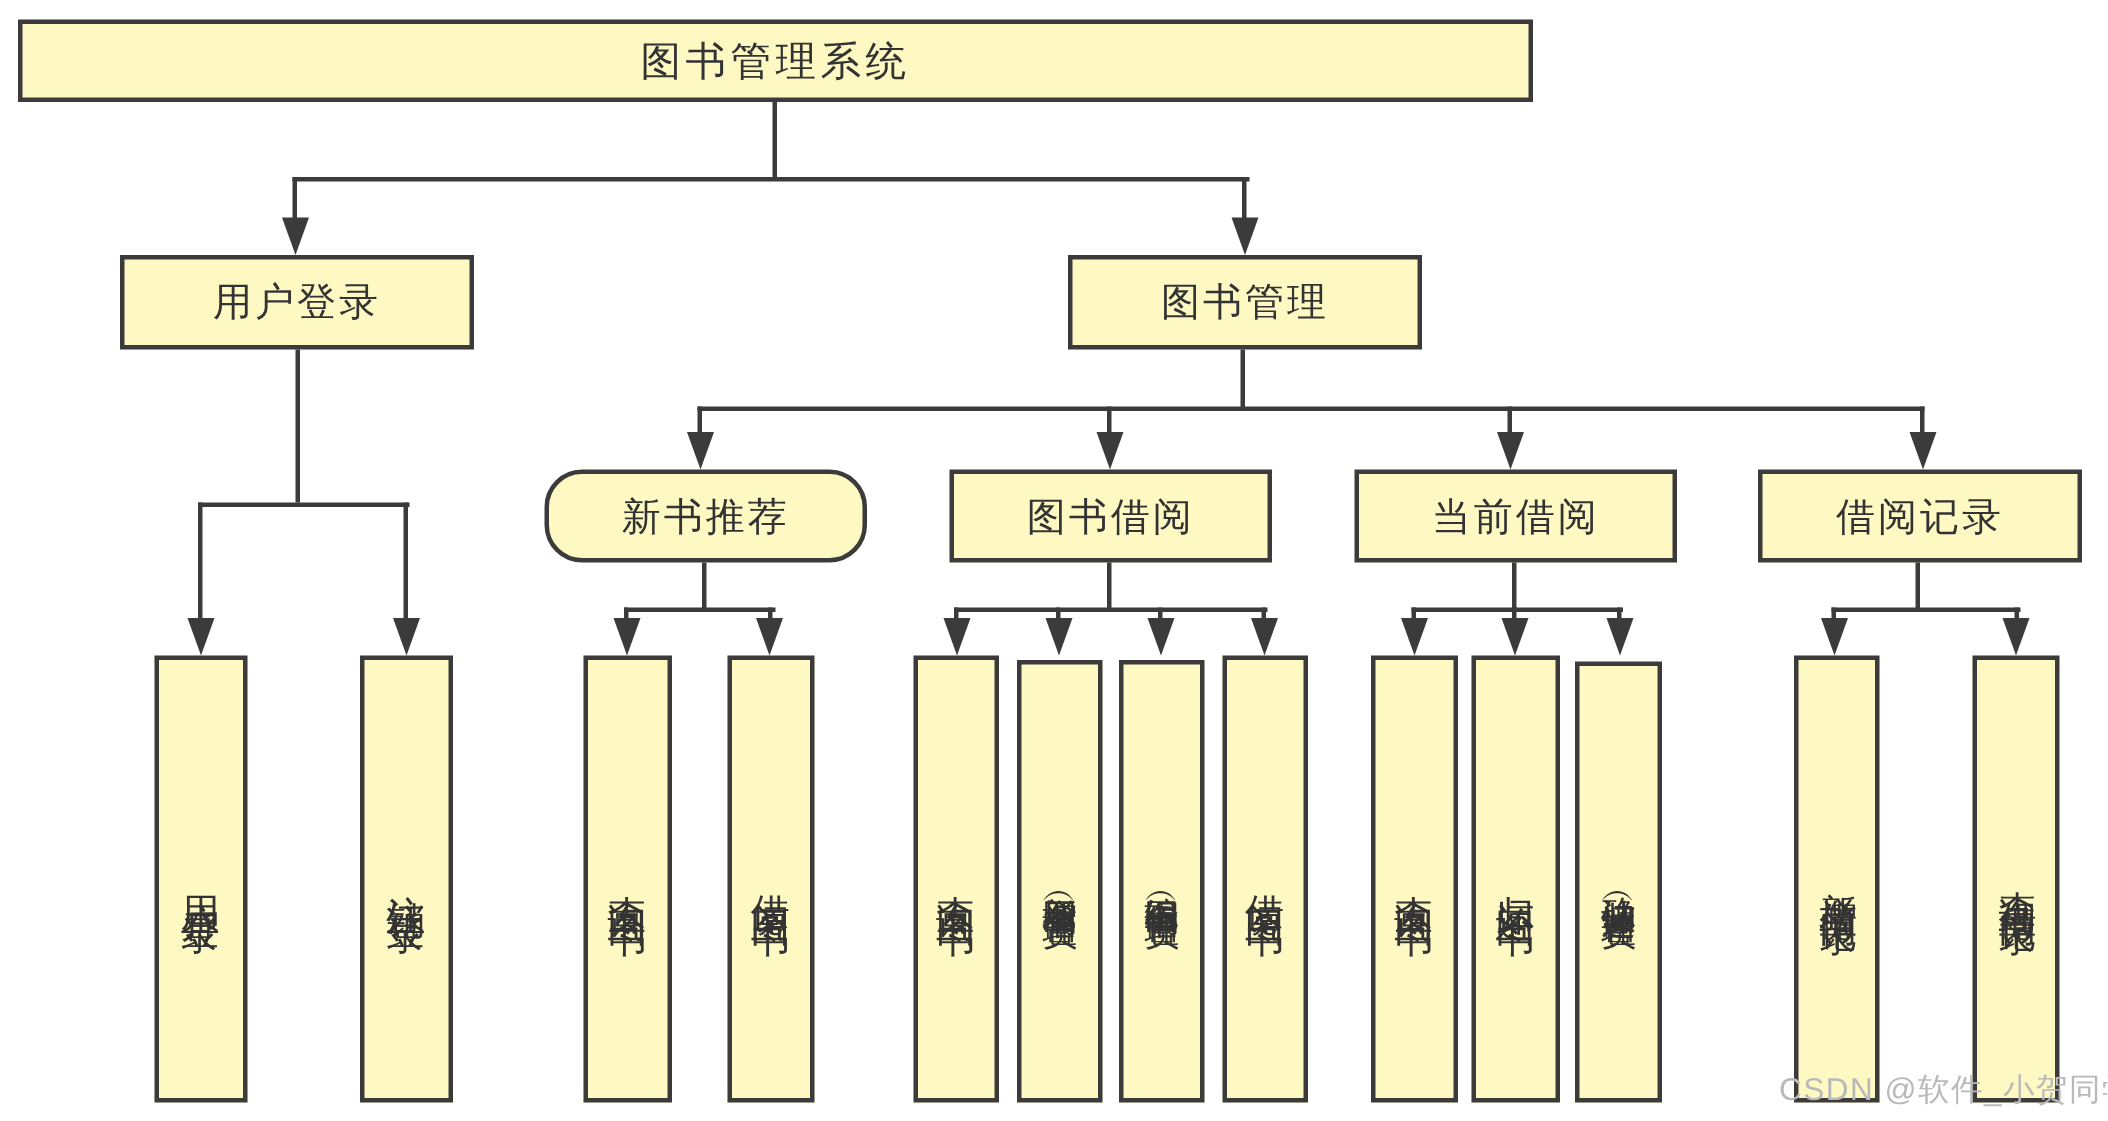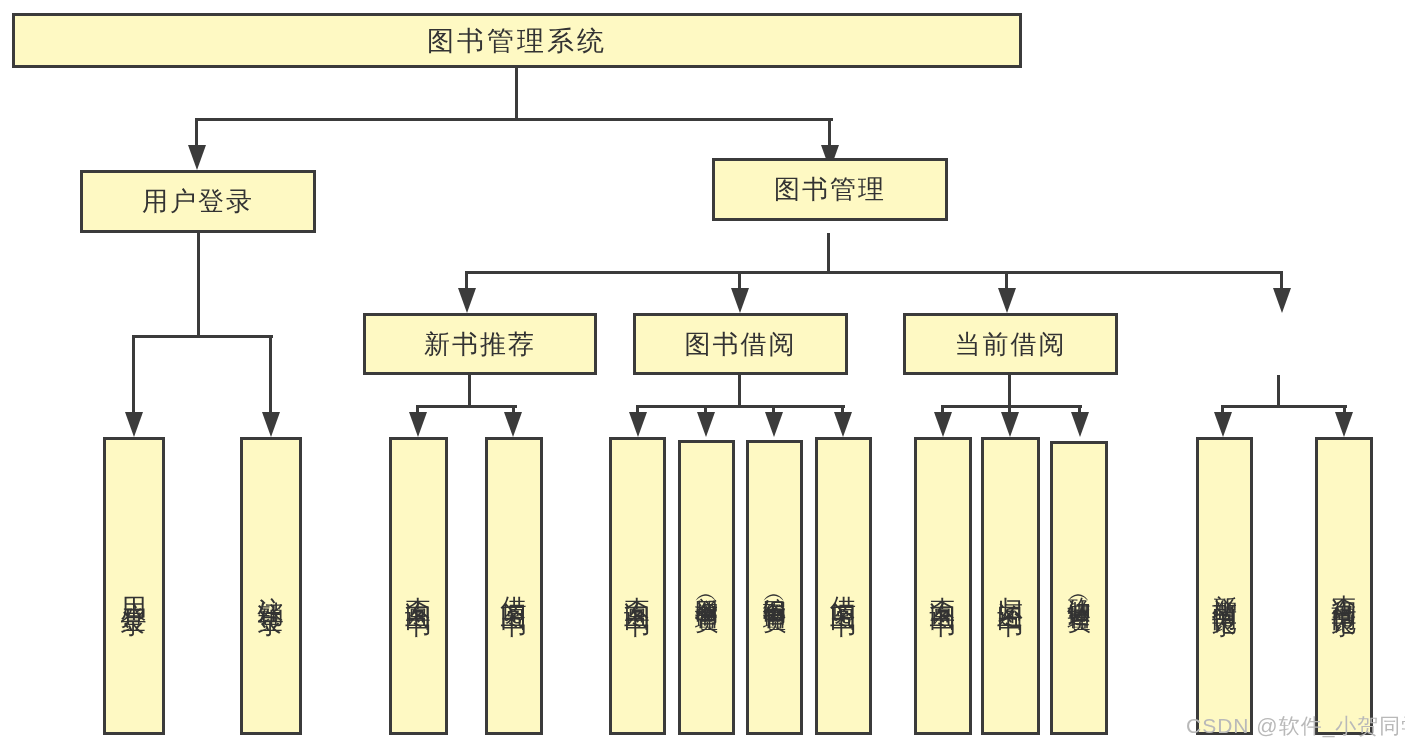--- a/index.html
+++ b/index.html
@@ -64,21 +64,21 @@
   <div class="vl" style="left:515px;top:67px;height:51px;"></div>
   <div class="hl" style="left:195px;top:118px;width:638px;"></div>
   <div class="vl" style="left:195px;top:118px;height:32px;"></div>
   <div class="arw" style="left:188px;top:145px;"></div>
   <div class="vl" style="left:828px;top:118px;height:32px;"></div>
   <div class="arw" style="left:821px;top:145px;"></div>
 
   <div class="box" style="left:80px;top:170px;width:236px;height:63px;">
     <span class="h-label">用户登录</span>
   </div>
-  <div class="box" style="left:712px;top:158px;width:236px;height:63px;">
+  <div class="box" style="left:712px;top:170px;width:236px;height:63px;">
     <span class="h-label">图书管理</span>
   </div>
 
   <div class="vl" style="left:197px;top:233px;height:102px;"></div>
   <div class="hl" style="left:132px;top:335px;width:141px;"></div>
   <div class="vl" style="left:132px;top:335px;height:80px;"></div>
   <div class="arw" style="left:125px;top:412px;"></div>
   <div class="vl" style="left:269px;top:335px;height:80px;"></div>
   <div class="arw" style="left:262px;top:412px;"></div>
 
@@ -86,28 +86,31 @@
   <div class="hl" style="left:465px;top:271px;width:818px;"></div>
   <div class="vl" style="left:465px;top:271px;height:20px;"></div>
   <div class="arw" style="left:458px;top:288px;"></div>
   <div class="vl" style="left:738px;top:271px;height:20px;"></div>
   <div class="arw" style="left:731px;top:288px;"></div>
   <div class="vl" style="left:1005px;top:271px;height:20px;"></div>
   <div class="arw" style="left:998px;top:288px;"></div>
   <div class="vl" style="left:1280px;top:271px;height:20px;"></div>
   <div class="arw" style="left:1273px;top:288px;"></div>
 
-  <div class="box" style="left:363px;top:313px;width:234px;height:62px;">
+  <div class="box" style="left:363px;top:313px;width:215px;height:62px;border-radius:25px;">
     <span class="h-label">新书推荐</span>
   </div>
   <div class="box" style="left:903px;top:313px;width:215px;height:62px;">
     <span class="h-label">当前借阅</span>
   </div>
   <div class="box" style="left:633px;top:313px;width:215px;height:62px;">
     <span class="h-label">图书借阅</span>
+  </div>
+  <div class="box" style="left:1172px;top:313px;width:216px;height:62px;">
+    <span class="h-label">借阅记录</span>
   </div>
 
   <div class="vl" style="left:468px;top:375px;height:33px;"></div>
   <div class="hl" style="left:416px;top:405px;width:101px;"></div>
   <div class="vl" style="left:416px;top:405px;height:12px;"></div>
   <div class="arw" style="left:409px;top:412px;"></div>
   <div class="vl" style="left:512px;top:405px;height:12px;"></div>
   <div class="arw" style="left:504px;top:412px;"></div>
 
   <div class="vl" style="left:738px;top:375px;height:33px;"></div>

